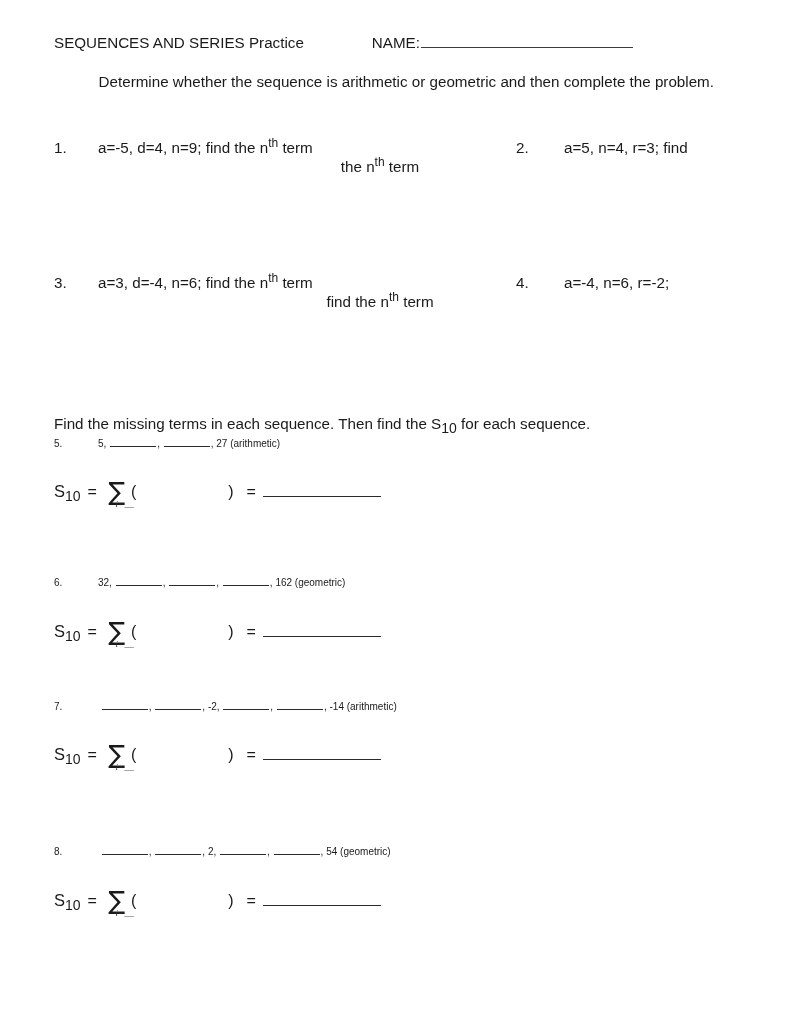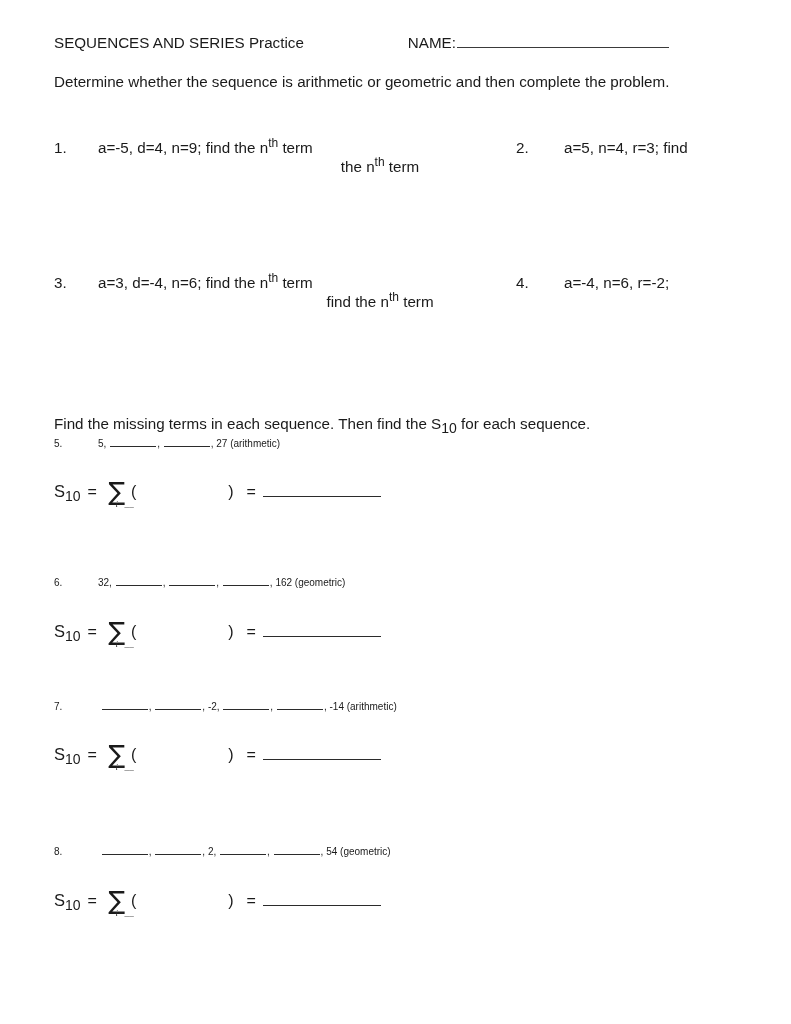--- a/index.html
+++ b/index.html
@@ -35,40 +35,41 @@
     display: flex;
     align-items: baseline;
     font-size: 15.2px;
     line-height: 19px;
     white-space: nowrap;
   }
   .doc-title { }
   .name-group {
     display: flex;
     align-items: baseline;
-    margin-left: 104px;
+    margin-left: 68px;
   }
   .name-label { }
   .name-blank {
     display: inline-block;
     width: 212px;
     border-bottom: 1.6px solid #3a3a3a;
     height: 13px;
     margin-left: 1px;
   }
 
   
   .para {
     font-size: 15.2px;
     line-height: 19.6px;
   }
 
   .instructions {
     margin-top: 20px;
     width: 660px;
+    text-align: right;
   }
 
   
   .prob-block {
     font-size: 15.2px;
     line-height: 19.6px;
     position: relative;
   }
   .prob-line {
     white-space: nowrap;

